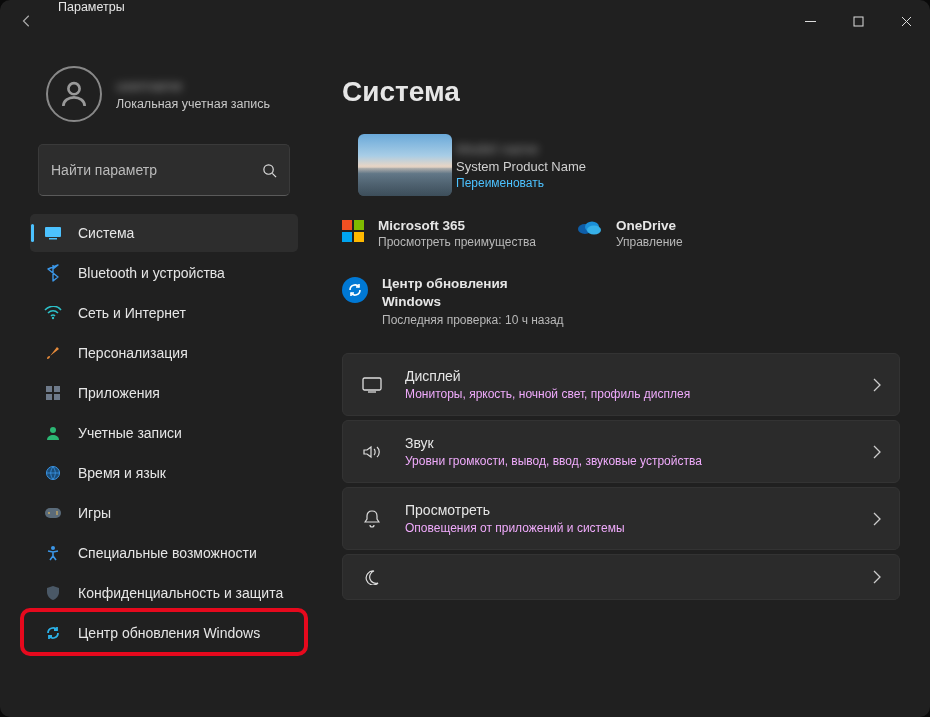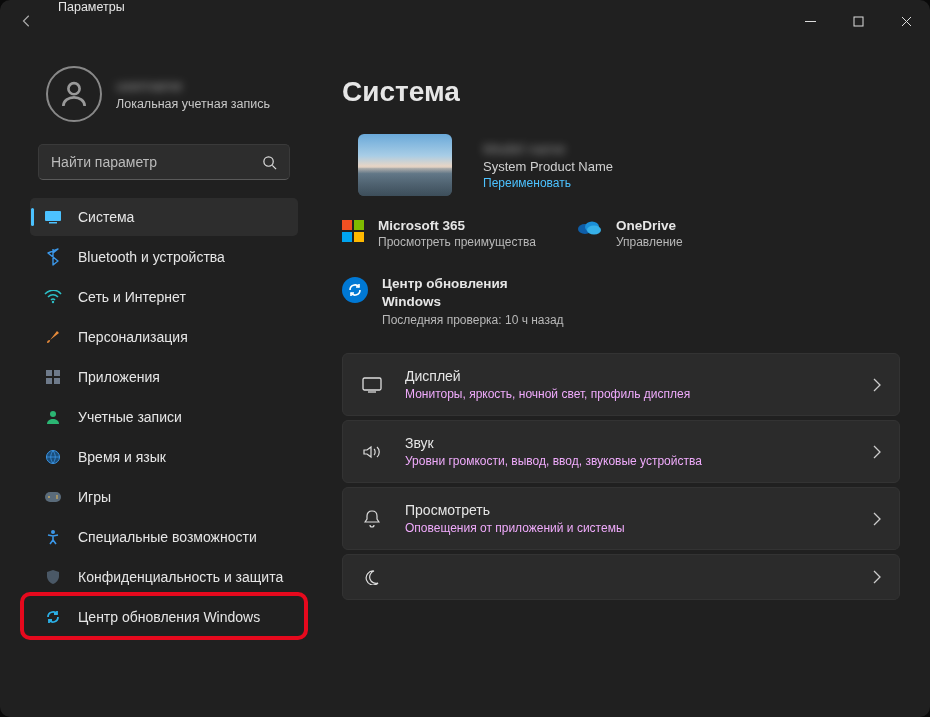--- a/index.html
+++ b/index.html
@@ -22,21 +22,21 @@
   .sidebar { width: 312px; padding: 8px 8px 0 24px; display:flex; flex-direction:column; }
   .account { display:flex; align-items:center; gap:14px; padding: 16px 16px 18px 22px; }
   .avatar {
     width: 56px; height:56px; border-radius:50%; border:2.5px solid #888;
     display:flex; align-items:center; justify-content:center; color:#888;
   }
   .account-text .name { color:#e6e6e6; font-size:15px; filter: blur(4px); opacity:0.6; }
   .account-text .sub { color:#c8c8c8; font-size:12.5px; margin-top:3px; }
 
   .search {
-    margin: 4px 14px 14px 14px; height:36px; background:#2d2d2d; border:1px solid #3a3a3a;
+    margin: 4px 14px 14px 14px; height:52px; background:#2d2d2d; border:1px solid #3a3a3a;
     border-bottom:1.5px solid #5a5a5a; border-radius:5px; display:flex; align-items:center;
     padding: 0 12px; color:#bbb;
   }
   .search input {
     flex:1; background:transparent; border:none; outline:none; color:#ddd; font-size:14px;
   }
   .search input::placeholder { color: #bbb; }
   .search .icon { color:#ddd; }
 
   .nav { display:flex; flex-direction:column; gap:2px; padding: 4px 6px; position:relative; }
@@ -50,21 +50,21 @@
     background:#4cc2ff; border-radius:3px;
   }
   .nav-item .nicon { width:18px; height:18px; display:flex; align-items:center; justify-content:center; }
   .highlight-ring {
     position:absolute; border:4px solid #e6091d; border-radius:10px; pointer-events:none;
   }
 
   .main { flex:1; overflow:auto; padding: 34px 30px 0 30px; color:#e6e6e6; }
   .main h1 { font-size:28px; font-weight:600; margin-bottom:20px; }
 
-  .device-row { display:flex; align-items:center; gap:31px; padding:6px 0 4px 16px; }
+  .device-row { display:flex; align-items:center; gap:4px; padding:6px 0 4px 16px; }
   .device-img {
     width:94px; height:62px; border-radius:6px; overflow:hidden; flex-shrink:0;
     background: linear-gradient(180deg,#6aa9d9 0%,#a8cde6 35%,#e8d5c5 52%,#6b8293 64%,#5c7080 100%);
     position:relative;
   }
   .device-img::after{
     content:""; position:absolute; left:0; right:0; bottom:0; top:55%;
     background: linear-gradient(180deg, rgba(100,120,135,0.2), rgba(40,55,65,0.6));
   }
   .device-text .t1 { font-size:15px; filter: blur(4px); opacity:0.55; }

